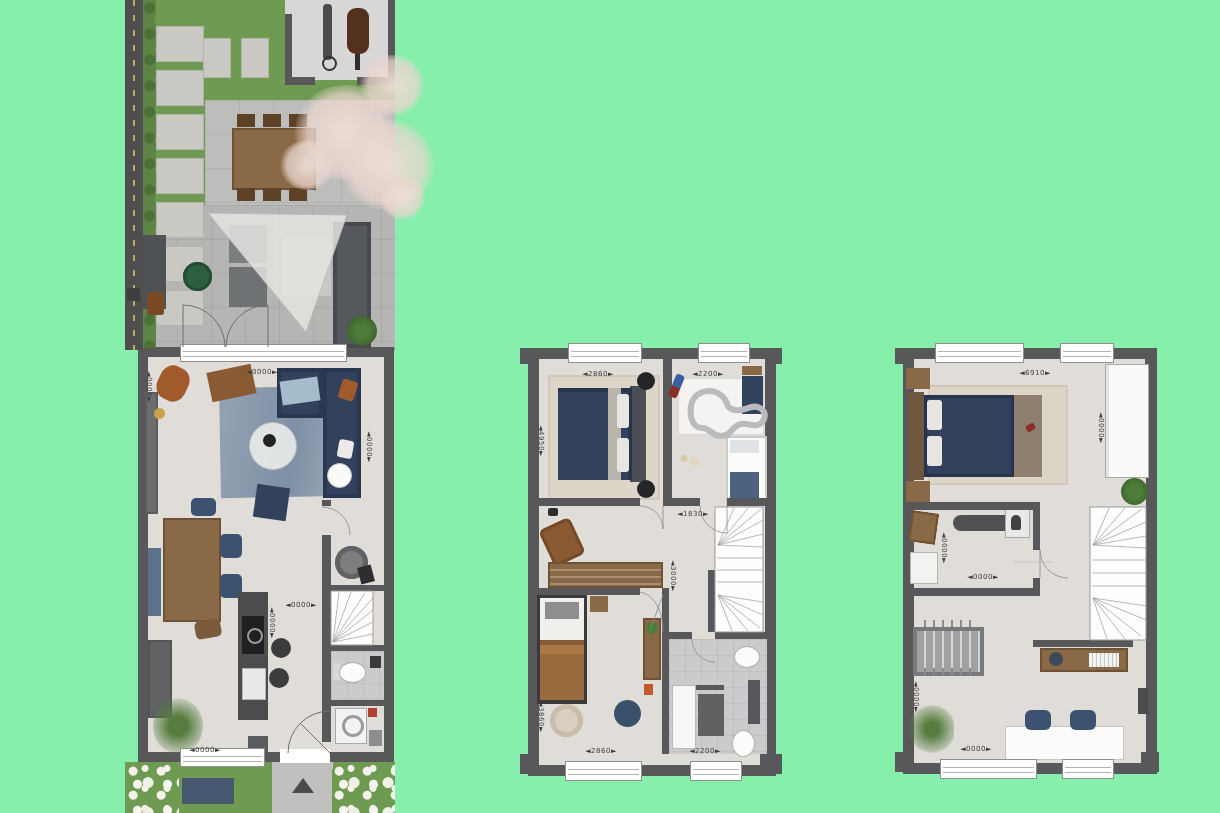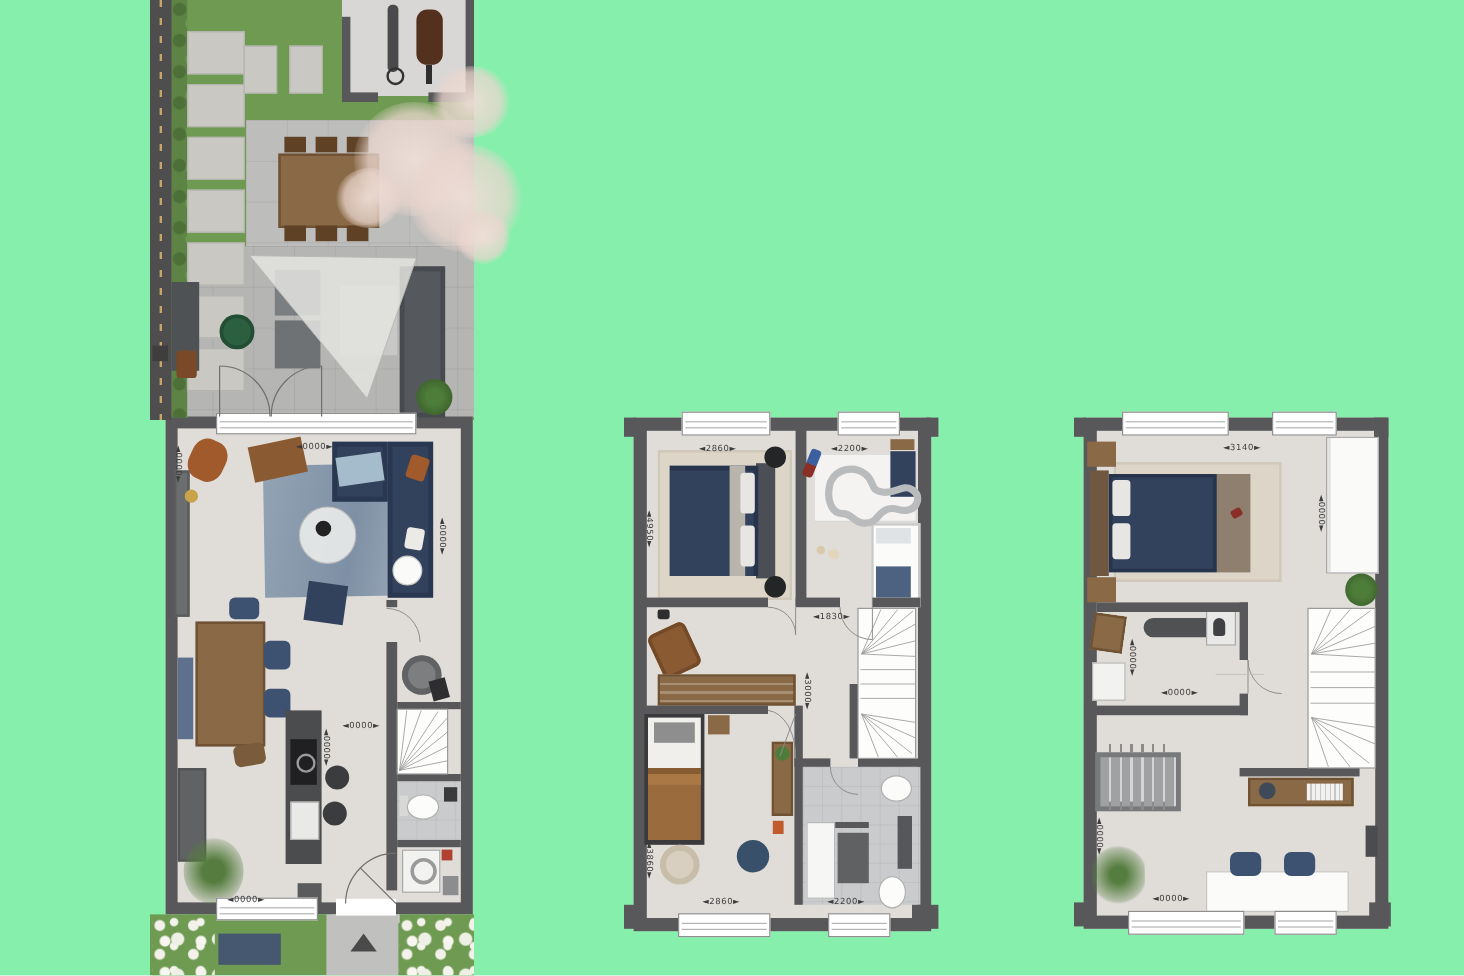--- a/index.html
+++ b/index.html
@@ -387,21 +387,21 @@
           <line x1="200" y1="258" x2="214" y2="299"></line>
         </g>
       </g>
       <g stroke="#8a8a8a" stroke-width="0.8" fill="none">
         <path d="M147,210 A28,28 0 0 0 175,238"></path>
           <line x1="147" y1="210" x2="147" y2="238"></line>
         <line x1="120" y1="222" x2="160" y2="222" stroke="#c0c0be"></line>
       </g>
     </svg>
 
-    <span class="dim" style="left:142px;top:33px;">◄3140►</span>
+    <span class="dim" style="left:142px;top:33px;">◄6910►</span>
     <span class="dim v" style="left:208px;top:88px;">◄0000►</span>
     <span class="dim v" style="left:51px;top:208px;">◄0000►</span>
     <span class="dim" style="left:90px;top:237px;">◄0000►</span>
     <span class="dim v" style="left:23px;top:357px;">◄0000►</span>
     <span class="dim" style="left:83px;top:409px;">◄0000►</span>
   </div>
 
 </div>
 
 </body></html>

